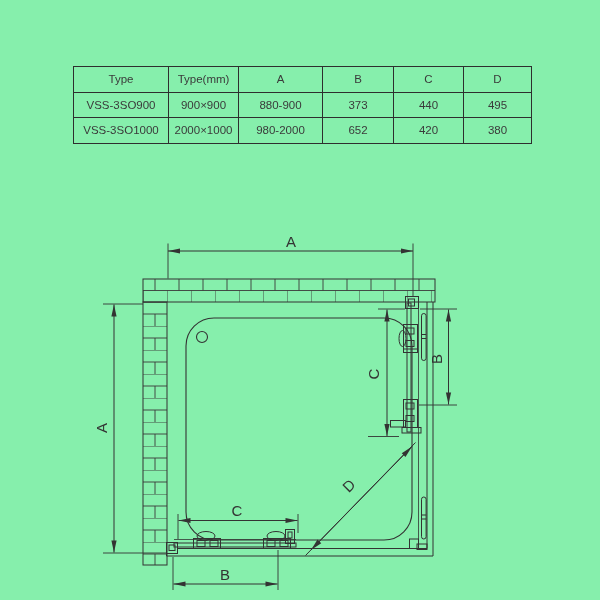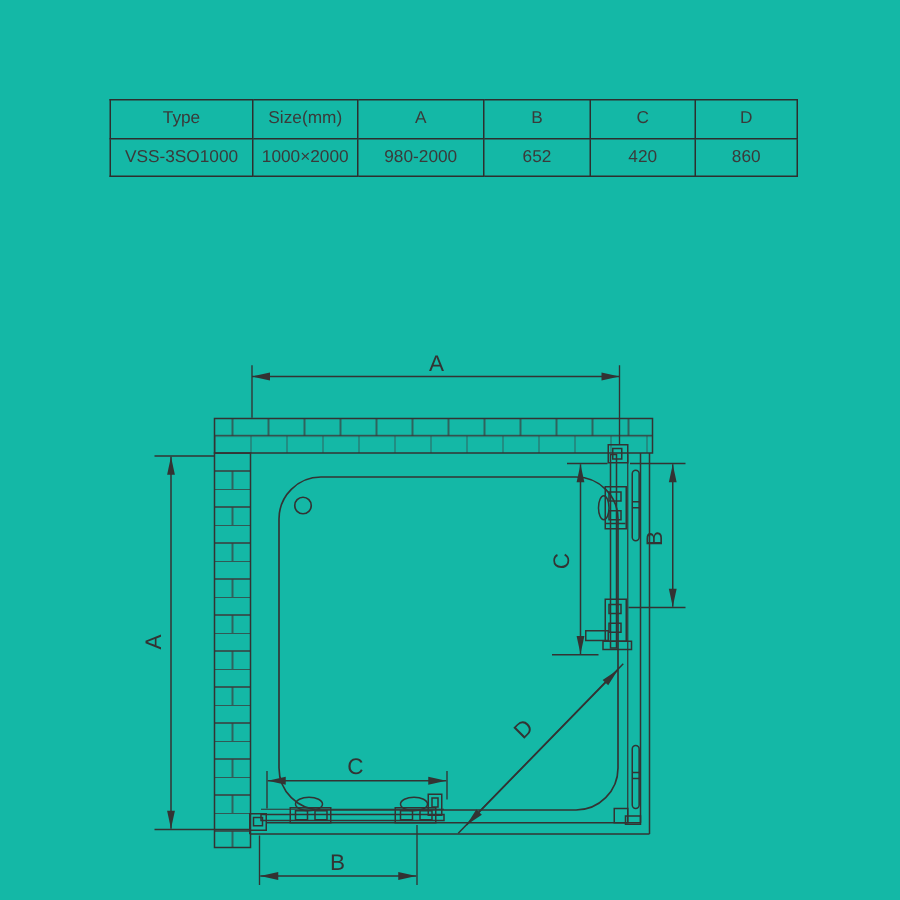--- a/index.html
+++ b/index.html
@@ -1,17 +1,17 @@
 <!DOCTYPE html>
 <html><head>
 <meta charset="utf-8">
 <style>
   html,body{margin:0;padding:0;background:#ffffff;}
   .stage{
-    position:relative;width:600px;height:600px;background:#14b8a6;overflow:hidden;
+    position:relative;width:600px;height:600px;background:#86efac;overflow:hidden;
     font-family:"Liberation Sans", sans-serif;color:#333;
   }
   table.spec{
     position:absolute;left:73px;top:66px;width:458px;
     border-collapse:collapse;table-layout:fixed;
   }
   table.spec th, table.spec td{
     border:1.5px solid #2e2e2e;
     height:24.5px;padding:0;margin:0;
     font-size:11.5px;font-weight:400;color:#3a3a3a;
@@ -31,35 +31,43 @@
       <col style="width:95px">
         <col style="width:70px">
         <col style="width:84px">
       <col style="width:71px">
         <col style="width:70px">
         <col style="width:68px">
     </colgroup>
     <thead>
       <tr>
         <th>Type</th>
-        <th>Size(mm)</th>
+        <th>Type(mm)</th>
         <th>A</th>
         <th>B</th>
         <th>C</th>
         <th>D</th>
       </tr>
     </thead>
     <tbody>
       <tr>
+        <td>VSS-3SO900</td>
+        <td>900×900</td>
+        <td>880-900</td>
+        <td>373</td>
+        <td>440</td>
+        <td>495</td>
+      </tr>
+      <tr>
         <td>VSS-3SO1000</td>
-        <td>1000×2000</td>
+        <td>2000×1000</td>
         <td>980-2000</td>
         <td>652</td>
         <td>420</td>
-        <td>860</td>
+        <td>380</td>
       </tr>
     </tbody>
   </table>
 
   <svg class="draw" width="600" height="600" viewBox="0 0 600 600">
     <defs>
       <marker id="arrE" markerUnits="userSpaceOnUse" markerWidth="13" markerHeight="8" refX="12.5" refY="4" orient="auto">
         <path d="M0.5,1.4 L12.5,4 L0.5,6.6 Z" fill="#333"></path>
       </marker>
       <marker id="arrS" markerUnits="userSpaceOnUse" markerWidth="13" markerHeight="8" refX="0.5" refY="4" orient="auto">

